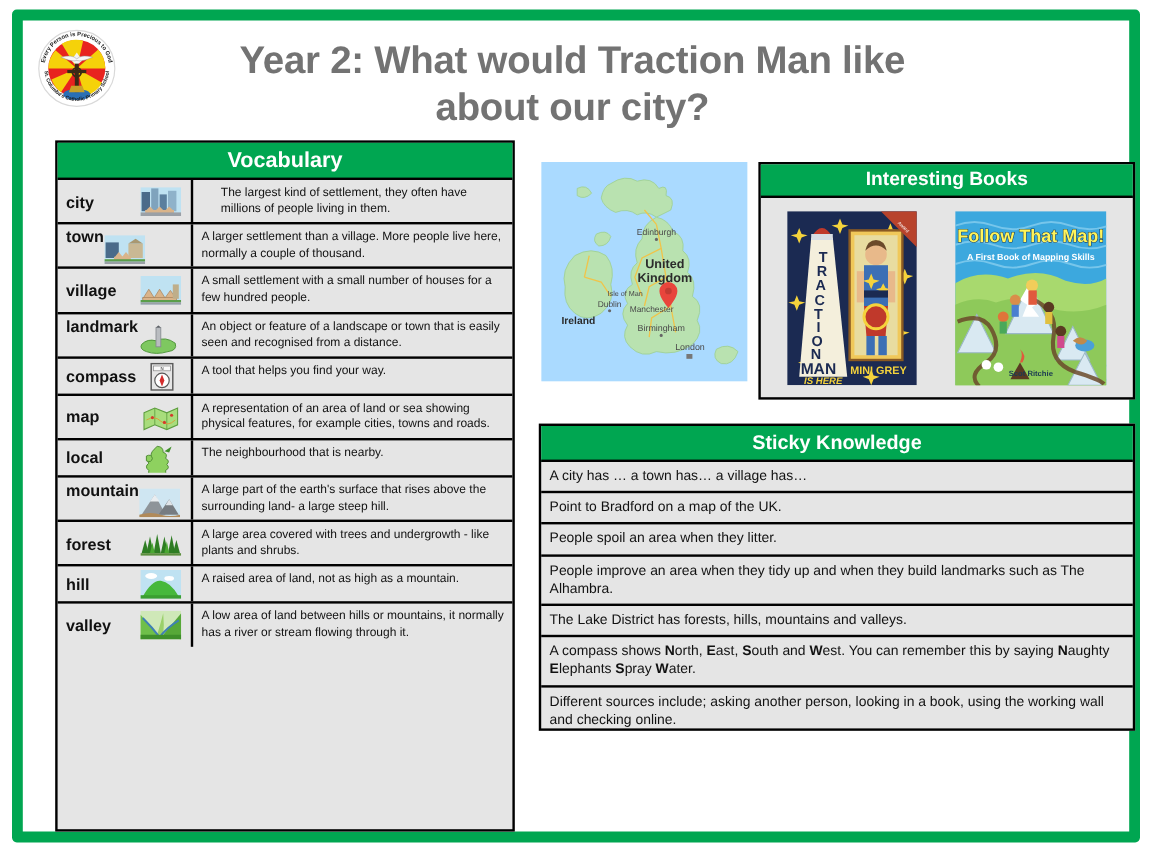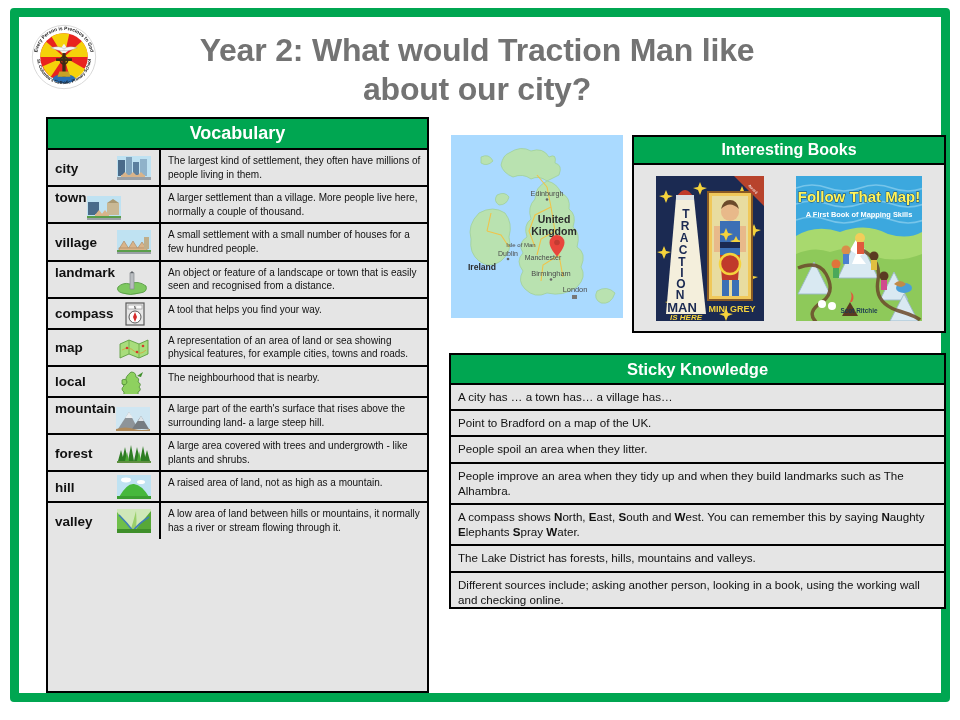--- a/index.html
+++ b/index.html
@@ -51,21 +51,21 @@
     font-weight: bold;
     text-align: center;
     border-bottom: 2.5px solid #000;
   }
 
   
   #vocab { left: 27px; top: 100px; width: 383px; height: 576px; }
   #vocab .panel-head { font-size: 18px; line-height: 29px; height: 31px; }
   #vocab-rows { display: block; }
   .vrow { display: flex; border-top: 2px solid #000; }
-  .vrow:first-child { border-top: none; }
+  .vrow:first-child { border-top: none; gap: 16px; }
   .vterm {
     width: 113px;
     flex: 0 0 113px;
     border-right: 2px solid #000;
     position: relative;
     padding: 3px 0 2px 7px;
     display: flex;
     flex-direction: row;
   }
   .vterm-label {
@@ -486,19 +486,19 @@
     </div>
   </div>
 
   <div id="sticky" class="panel">
     <div class="panel-head">Sticky Knowledge</div>
     <div id="sticky-rows">
         <div class="srow">A city has … a town has… a village has…</div>
         <div class="srow">Point to Bradford on a map of the UK.</div>
         <div class="srow">People spoil an area when they litter.</div>
         <div class="srow">People improve an area when they tidy up and when they build landmarks such as The Alhambra.</div>
+        <div class="srow">The Lake District has forests, hills, mountains and valleys.</div>
         <div class="srow">A compass shows <b>N</b>orth, <b>E</b>ast, <b>S</b>outh and <b>W</b>est. You can remember this by saying <b>N</b>aughty <b>E</b>lephants <b>S</b>pray <b>W</b>ater.</div>
-        <div class="srow">The Lake District has forests, hills, mountains and valleys.</div>
         <div class="srow">Different sources include; asking another person, looking in a book, using the working wall and checking online.</div>
       </div>
   </div>
 
 </div>
 
 </body></html>

